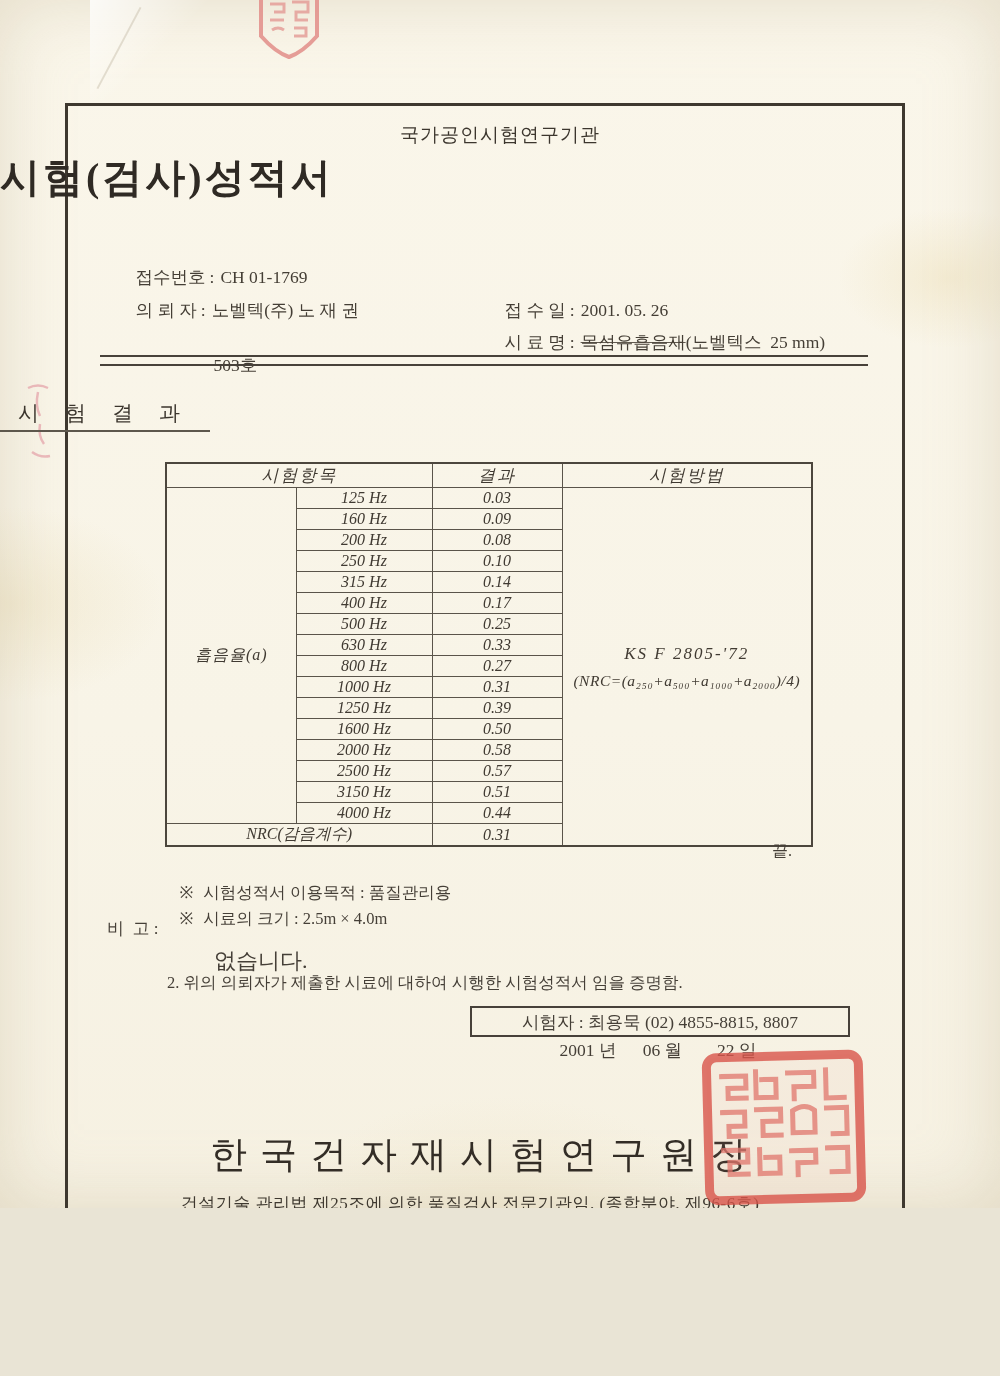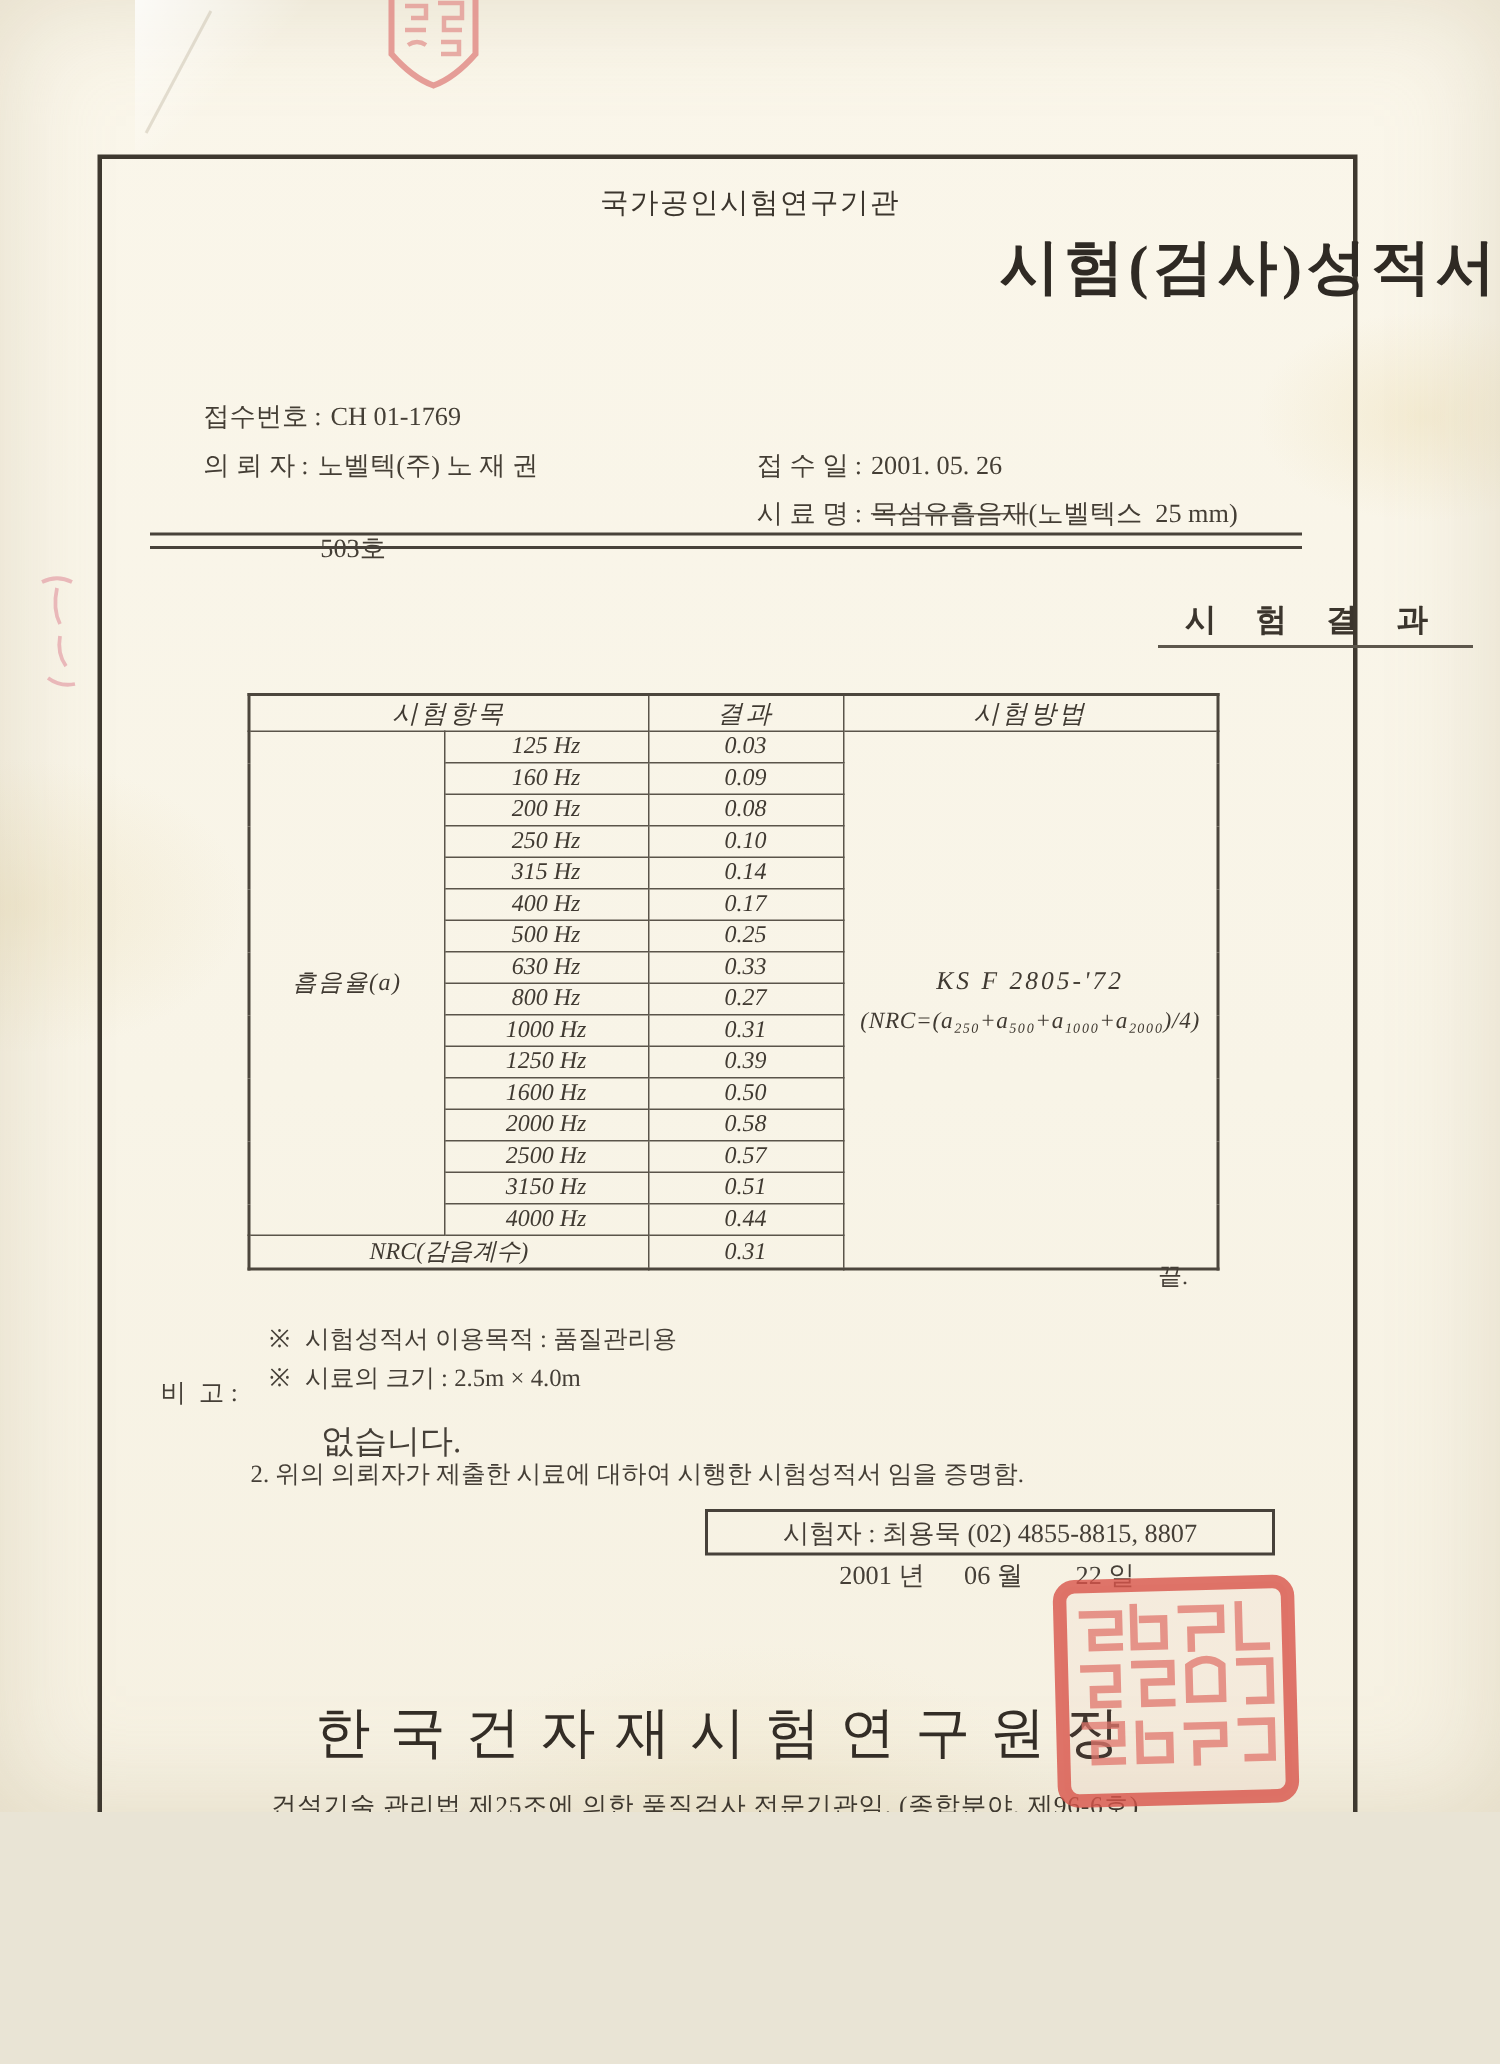--- a/index.html
+++ b/index.html
@@ -22,33 +22,33 @@
     background:linear-gradient(135deg, rgba(255,255,255,.8) 0%, rgba(255,255,255,0) 55%);}
   .crease-line{position:absolute;left:118px;top:2px;width:2px;height:92px;
     background:rgba(180,168,145,.35);transform:rotate(28deg);}
 
   .frame{position:absolute;left:65px;top:103px;width:834px;height:1178px;
     border:3px solid #3e382f;}
 
   
   .org-type{position:absolute;left:0;right:0;top:122px;text-align:center;
     font-size:19px;letter-spacing:1px;color:#3c362e;}
-  .doc-title{position:absolute;left:0;right:0;top:150px;text-align:right;
-    font-size:40px;font-weight:bold;letter-spacing:3px;color:#2f2a24;padding-left:20px;}
+  .doc-title{position:absolute;left:0;right:0;top:150px;text-align:left;
+    font-size:40px;font-weight:bold;letter-spacing:3px;color:#2f2a24;}
 
   
   .info-line{position:absolute;font-size:17.5px;white-space:pre;color:#443e35;}
   .lbl{white-space:pre;}
   .colon{padding:0 6px 0 4px;}
   .struck{text-decoration:line-through;text-decoration-color:rgba(70,62,52,.85);}
 
   .double-rule{position:absolute;left:100px;top:355px;width:768px;height:7px;
     border-top:2px solid #48423a;border-bottom:2px solid #48423a;}
 
-  .results-title-wrap{position:absolute;left:0;right:18px;top:399px;text-align:right;font-weight:bold;}
+  .results-title-wrap{position:absolute;left:0;right:18px;top:399px;text-align:left;}
   .results-title{display:inline-block;font-size:21px;letter-spacing:26px;padding:0 4px 3px 18px;
     border-bottom:2px solid #5d574c;color:#3b352d;}
 
   
   table.rt{position:absolute;left:165px;top:462px;width:646px;
     border-collapse:collapse;table-layout:fixed;border:2px solid #4c463d;font-style:italic;}
   table.rt th,table.rt td{border:1px solid #5a544a;text-align:center;
     font-weight:normal;padding:0;color:#403a32;}
   table.rt th{height:22px;font-size:17px;letter-spacing:2px;}
   table.rt td{height:20px;font-size:16px;margin-left:10px;}

